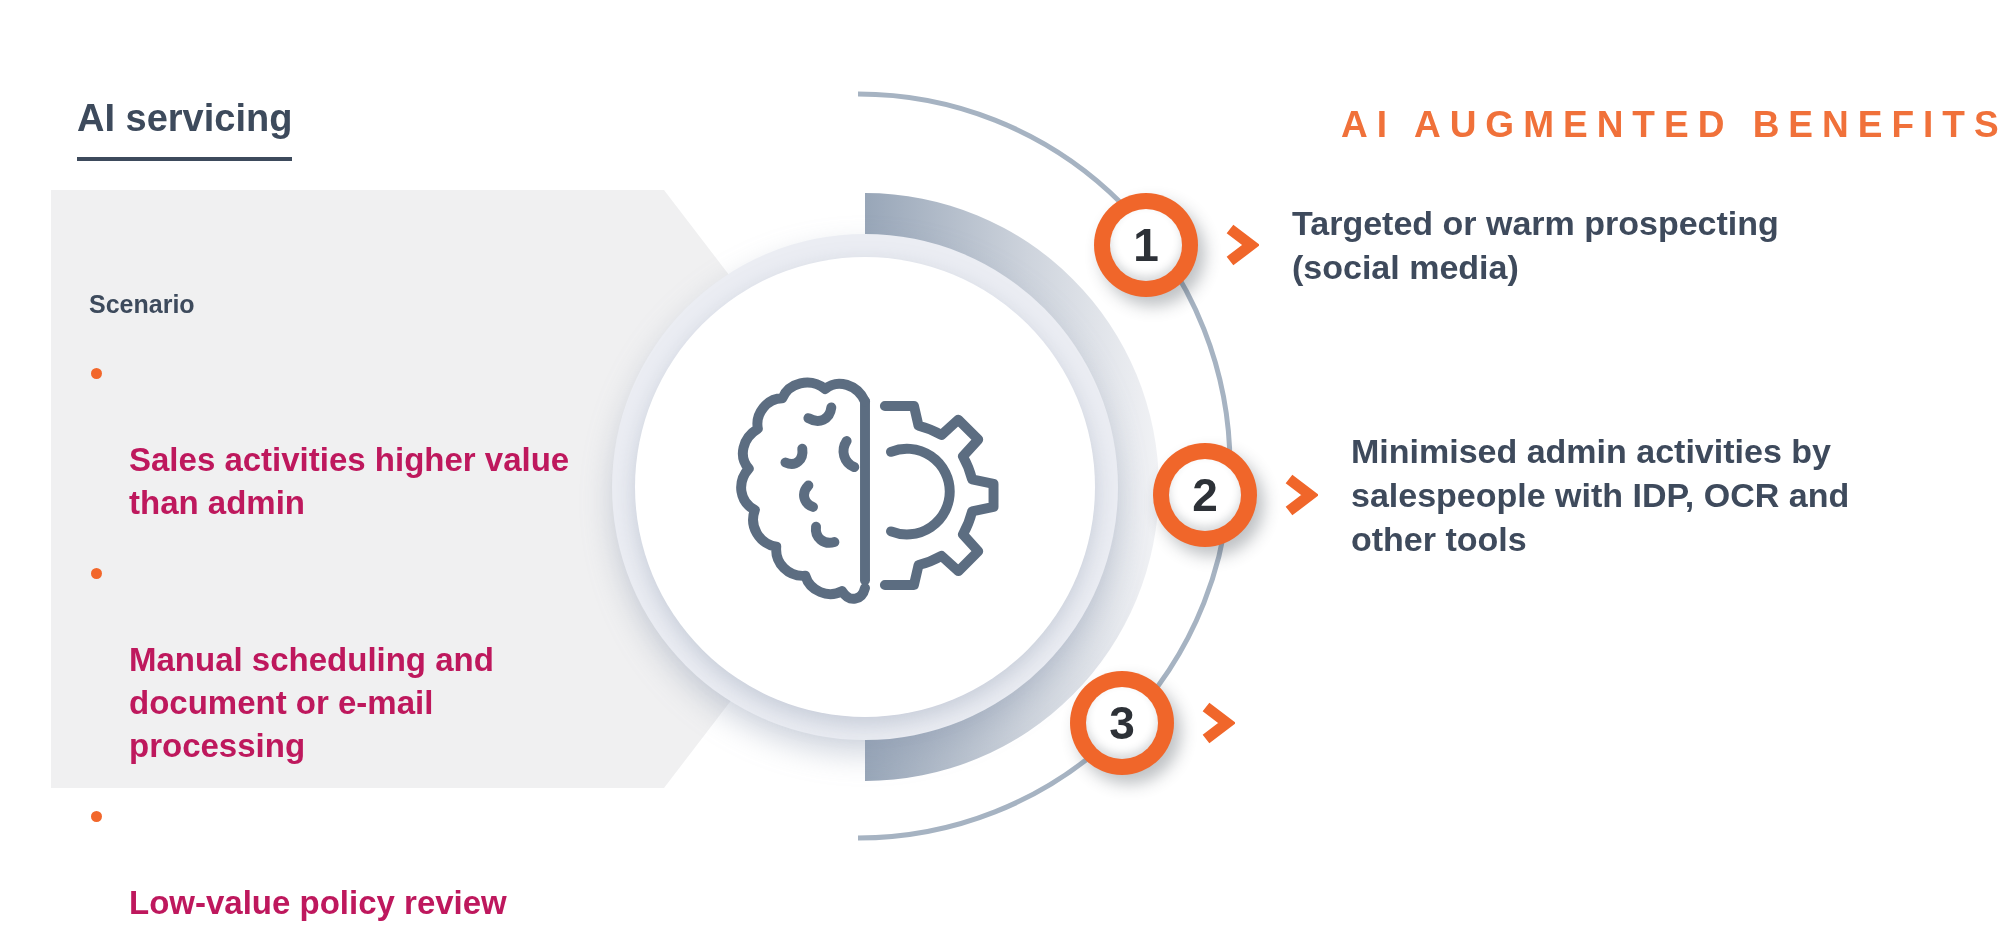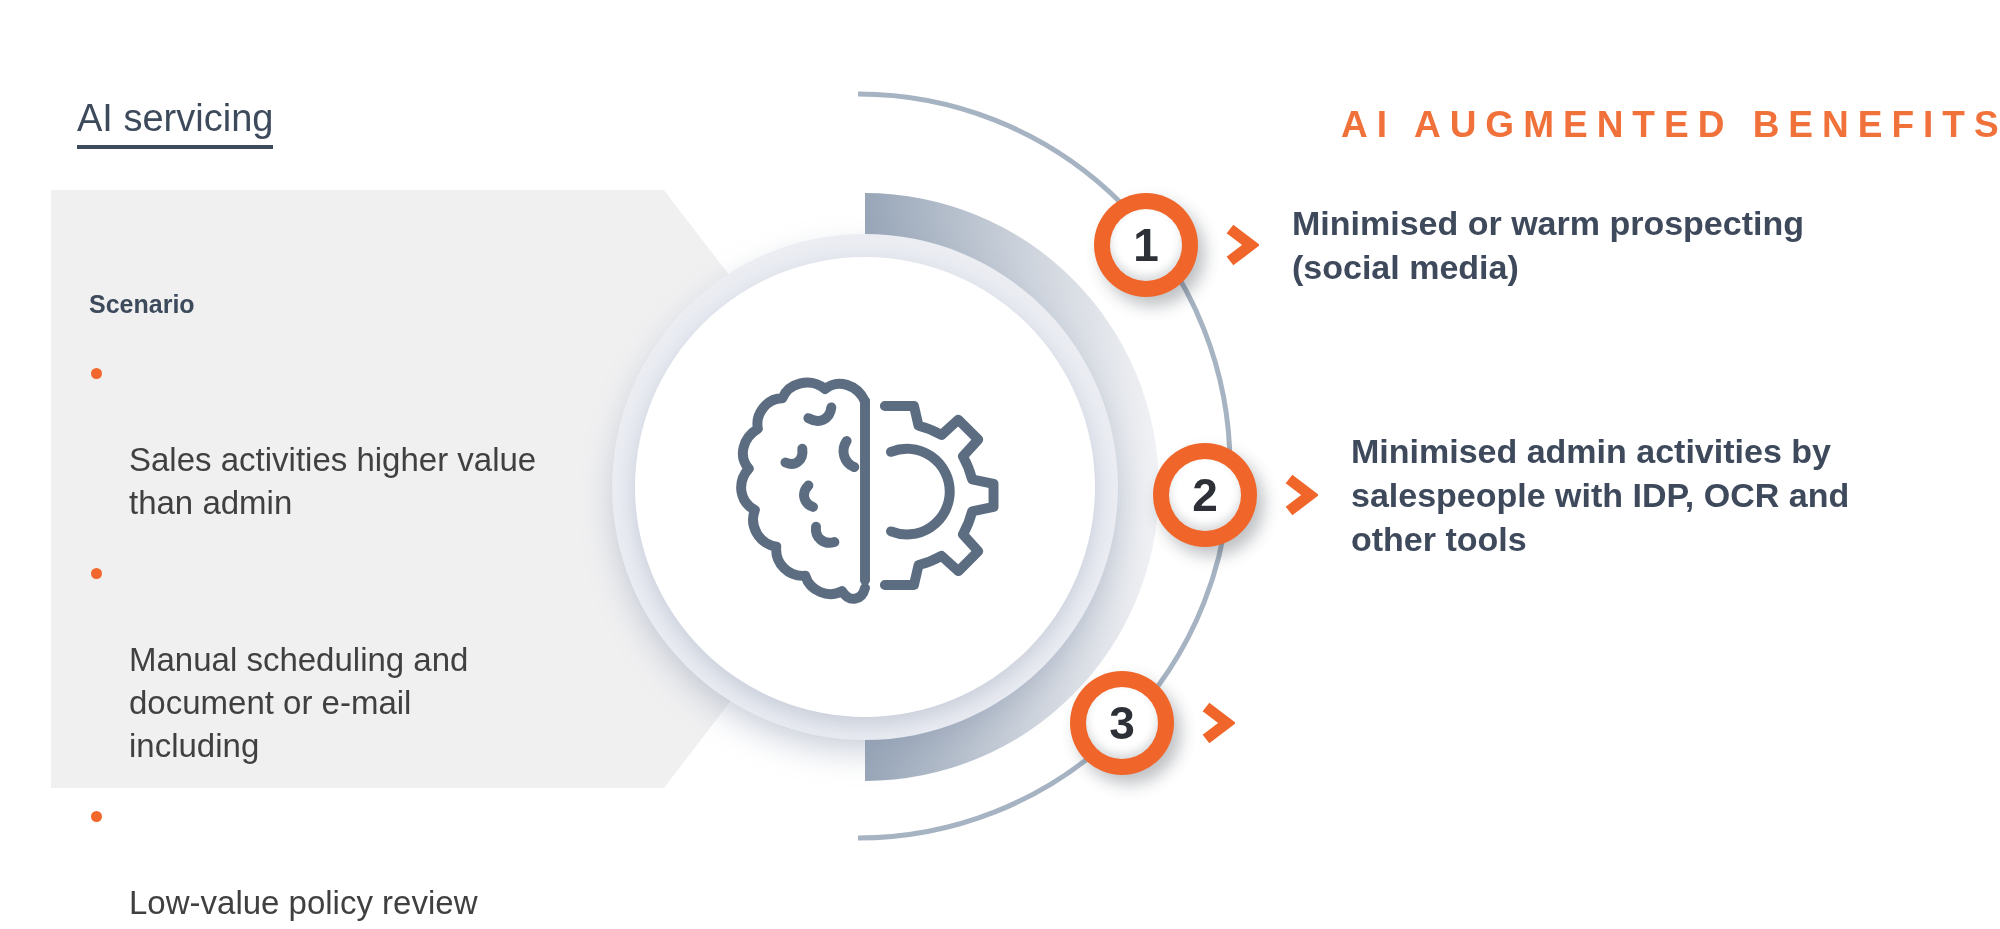--- a/index.html
+++ b/index.html
@@ -4,36 +4,36 @@
 <style>
   html,body{margin:0;padding:0;background:#ffffff;}
   .canvas{
     position:relative;width:2000px;height:929px;background:#ffffff;
     overflow:hidden;font-family:"Liberation Sans",sans-serif;
   }
   .abs{position:absolute;}
 
   
   .main-title{
-    left:77px;top:98px;font-size:38px;font-weight:normal;color:#3d4a5c;
-    border-bottom:4px solid #3d4a5c;padding-bottom:5px;line-height:1.1;
+    left:77px;top:98px;font-size:38px;font-weight:bold;color:#3d4a5c;
+    border-bottom:4px solid #3d4a5c;padding-bottom:17px;line-height:1.1;
   }
 
   
   .panel{
     left:51px;top:190px;width:842px;height:598px;background:#f0f0f1;
     clip-path:polygon(0 0,72.8% 0,100% 50%,72.8% 100%,0 100%);
   }
   .panel-heading{
     left:89px;top:290px;font-size:25px;font-weight:bold;color:#3d4a5c;
   }
   .bullet-list{left:89px;top:352px;list-style:none;margin:0;padding:0;}
   .bullet-list li{
     position:relative;padding-left:40px;margin-bottom:28px;
-    font-size:33px;line-height:43px;color:#404040;white-space:pre-line;
+    font-size:33px;line-height:43px;color:#be185d;white-space:pre-line;font-weight:bold;
   }
   .bullet-list li .dot{
     position:absolute;left:2px;top:16px;width:11px;height:11px;
     border-radius:50%;background:#f2672b;
   }
 
   
   .outer-ring{
     left:612px;top:234px;width:506px;height:506px;border-radius:50%;
     background:#ebedf3;box-shadow:0 14px 30px rgba(140,152,175,.40);
@@ -94,21 +94,21 @@
   <ul class="abs bullet-list">
     <li>
       <span class="dot"></span>
       <span>Sales activities higher value
 than admin</span>
     </li>
     <li>
       <span class="dot"></span>
       <span>Manual scheduling and
 document or e-mail
-including</span>
+processing</span>
     </li>
     <li>
       <span class="dot"></span>
       <span>Low-value policy review
 activities</span>
     </li>
   </ul>
 
   <div class="abs outer-ring"></div>
   <div class="abs inner-circle"></div>
@@ -137,21 +137,21 @@
 
   <div class="abs benefit-row" style="left:1094px;top:193px;">
     <div class="badge">
       <div class="badge-inner">
         <span class="badge-num">1</span>
       </div>
     </div>
     <svg class="chevron" width="36" height="46" viewBox="0 0 36 46">
       <path d="M7 7 L28 23 L7 39" fill="none" stroke="#f0662a" stroke-width="11"></path>
     </svg>
-    <div class="benefit-text">Minimised or warm prospecting
+    <div class="benefit-text">Targeted or warm prospecting
 (social media)</div>
   </div>
 
   <div class="abs benefit-row" style="left:1153px;top:429px;">
     <div class="badge">
       <div class="badge-inner">
         <span class="badge-num">2</span>
       </div>
     </div>
     <svg class="chevron" width="36" height="46" viewBox="0 0 36 46">

